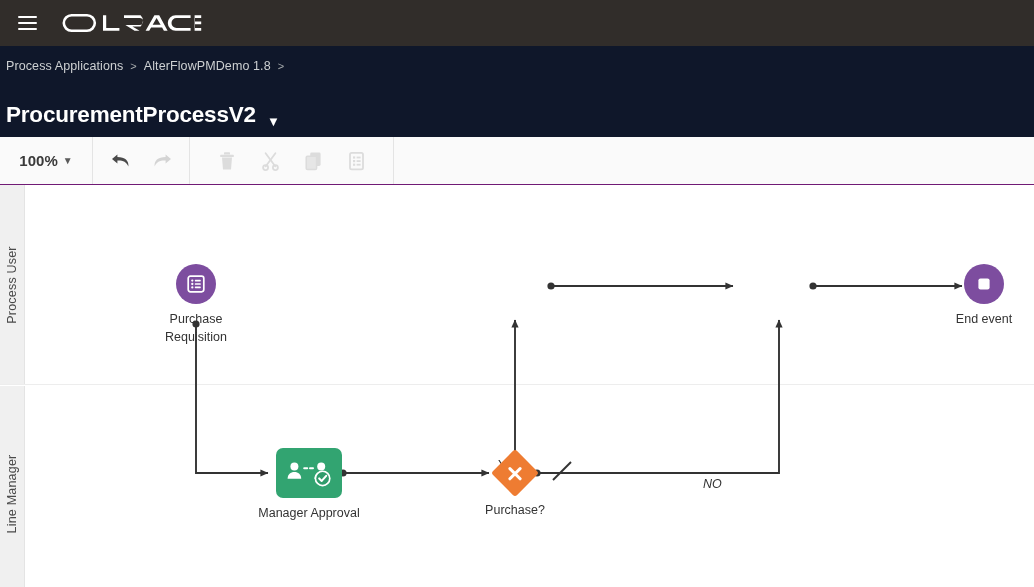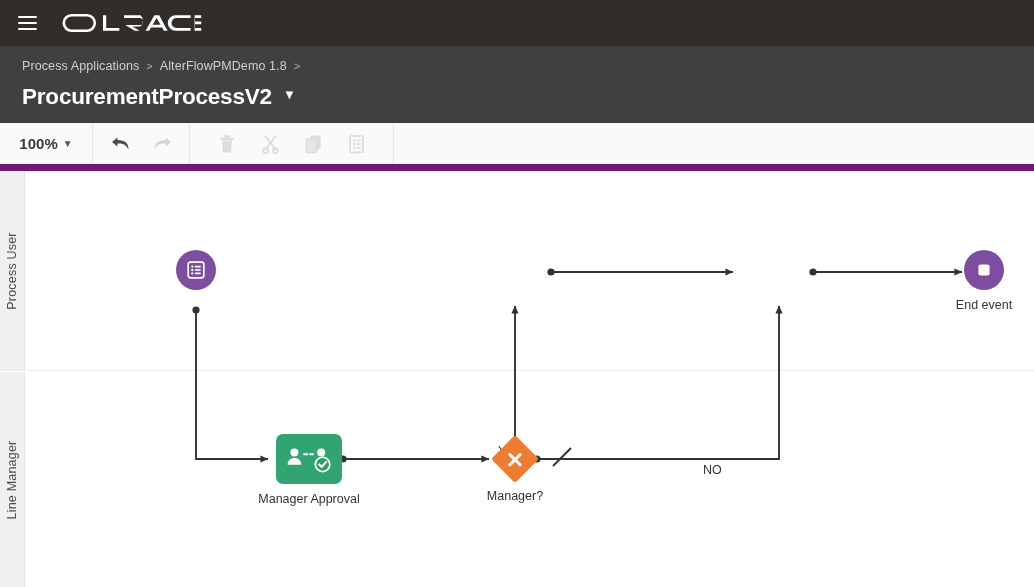--- a/index.html
+++ b/index.html
@@ -43,67 +43,67 @@
     border-radius: 1px;
   }
   .oracle-logo {
     margin-left: 22px;
     display: flex;
     align-items: center;
   }
 
   
   .header {
-    height: 77px;
-    background: #404040;
+    height: 91px;
+    background: #0f172a;
     box-sizing: border-box;
-    padding: 11px 0 0 22px;
+    padding: 11px 0 0 6px;
   }
   .breadcrumb {
     font-size: 12.5px;
     color: #C9CCCE;
     display: flex;
     align-items: center;
     gap: 7px;
     height: 18px;
   }
   .breadcrumb .crumb {
     color: #CDD0D2;
     cursor: pointer;
     letter-spacing: 0.1px;
   }
   .breadcrumb .sep {
     color: #A8ACAE;
     font-size: 11px;
   }
   .title-row {
     display: flex;
-    align-items: flex-start;
+    align-items: flex-end;
     gap: 11px;
-    margin-top: 9px;
+    margin-top: 27px;
   }
   .page-title {
     font-size: 22.5px;
     font-weight: bold;
     color: #FFFFFF;
     letter-spacing: -0.2px;
   }
   .title-chevron {
     color: #FFFFFF;
     font-size: 13px;
     line-height: 1;
     margin-top: 4px;
     cursor: pointer;
   }
 
   
   .toolbar {
     height: 48px;
     background: #FAFAFA;
-    border-bottom: 7px solid #701a75;
+    border-bottom: 1px solid #701a75;
     display: flex;
     align-items: center;
     box-sizing: border-box;
   }
   .tb-group {
     display: flex;
     align-items: center;
     border-right: 1px solid #E4E4E4;
     height: 100%;
     box-sizing: border-box;
@@ -369,34 +369,35 @@
 
       <circle cx="551" cy="101" r="3.6" fill="#333333" stroke="none"></circle>
       <path d="M551,101 L733,101" marker-end="url(#arrow)"></path>
 
       <circle cx="813" cy="101" r="3.6" fill="#333333" stroke="none"></circle>
       <path d="M813,101 L962,101" marker-end="url(#arrow)"></path>
     </g>
   </svg>
 
   <div class="flow-label" style="left:498px; top:232px;margin-top:41px;">YES</div>
-  <div class="flow-label" style="left:703px; top:292px;">NO</div>
+  <div class="flow-label" style="left:703px; top:292px;font-style:italic;">NO</div>
 
   <div class="node" style="left:146px; top:79px; width:100px;">
     <div class="circle-event" style="background:#7D4D9F;">
       <svg width="20" height="20" viewBox="0 0 20 20" aria-hidden="true">
         <rect x="2.2" y="2.2" width="15.6" height="15.6" rx="2.2" fill="none" stroke="#ffffff" stroke-width="1.7"></rect>
         <circle cx="6.3" cy="6.6" r="1.15" fill="#ffffff"></circle>
         <circle cx="6.3" cy="10.0" r="1.15" fill="#ffffff"></circle>
         <circle cx="6.3" cy="13.4" r="1.15" fill="#ffffff"></circle>
         <rect x="8.8" y="5.8" width="6.0" height="1.6" rx="0.6" fill="#ffffff"></rect>
         <rect x="8.8" y="9.2" width="6.0" height="1.6" rx="0.6" fill="#ffffff"></rect>
         <rect x="8.8" y="12.6" width="6.0" height="1.6" rx="0.6" fill="#ffffff"></rect>
       </svg>
     </div>
+    <div class="node-label">Purchase Requisition</div>
   </div>
 
 
 
   <div class="node" style="left:934px; top:79px; width:100px;">
     <div class="circle-event" style="background:#7D4D9F;">
       <svg width="20" height="20" viewBox="0 0 20 20" aria-hidden="true">
         <rect x="4.4" y="4.4" width="11.2" height="11.2" rx="2.1" fill="#ffffff"></rect>
       </svg>
     </div>
@@ -430,16 +431,16 @@
     <div class="gateway-diamond" style="background:#EE7C32;">
       <div class="gateway-x">
         <svg width="17" height="17" viewBox="0 0 17 17" aria-hidden="true">
           <g stroke="#ffffff" stroke-width="3.0" stroke-linecap="round">
             <line x1="3.4" y1="3.4" x2="13.6" y2="13.6"></line>
             <line x1="13.6" y1="3.4" x2="3.4" y2="13.6"></line>
           </g>
         </svg>
       </div>
     </div>
-    <div class="node-label" style="margin-top:11px;">Manager?</div>
+    <div class="node-label" style="margin-top:11px;">Purchase?</div>
   </div>
 
 </div>
 
 </body></html>

